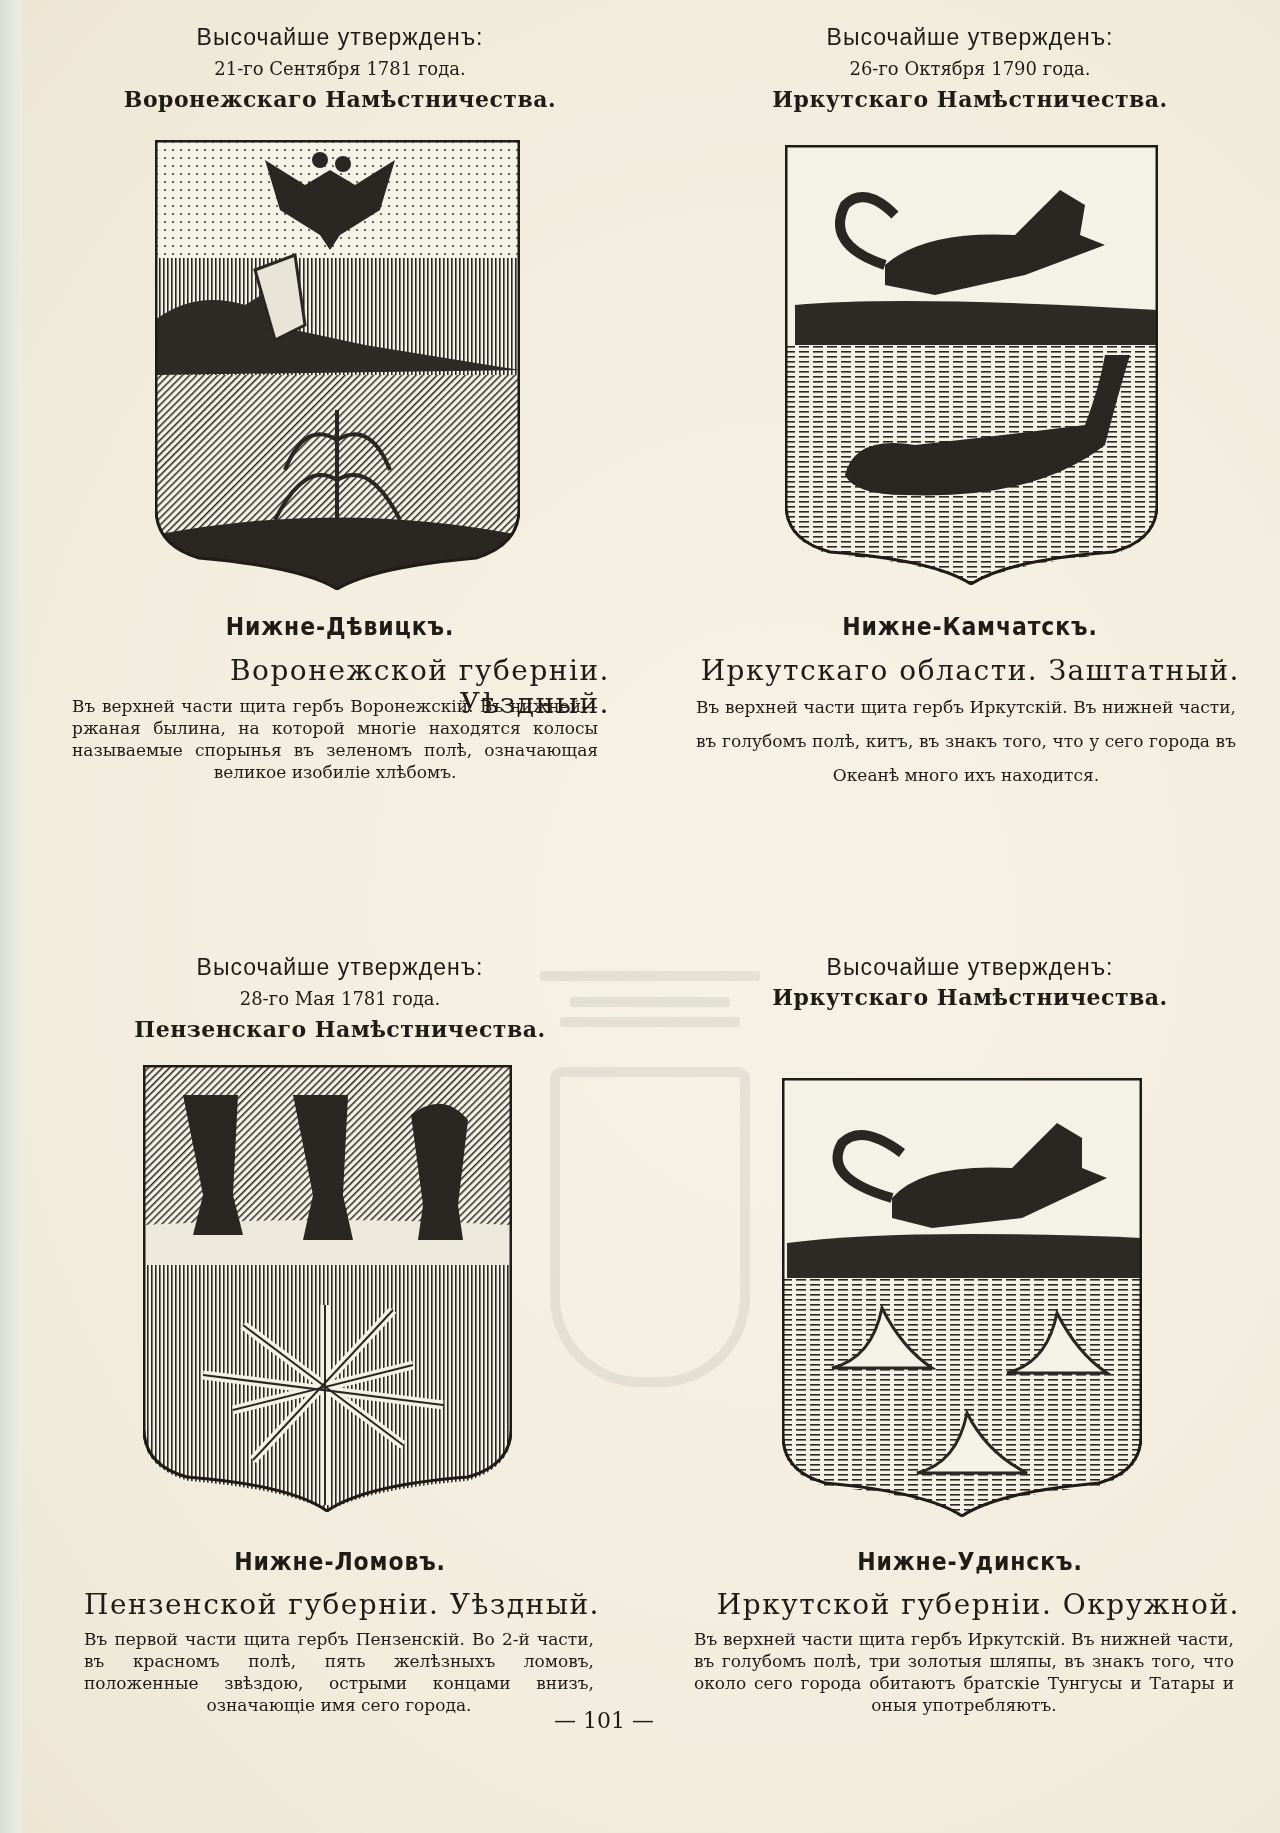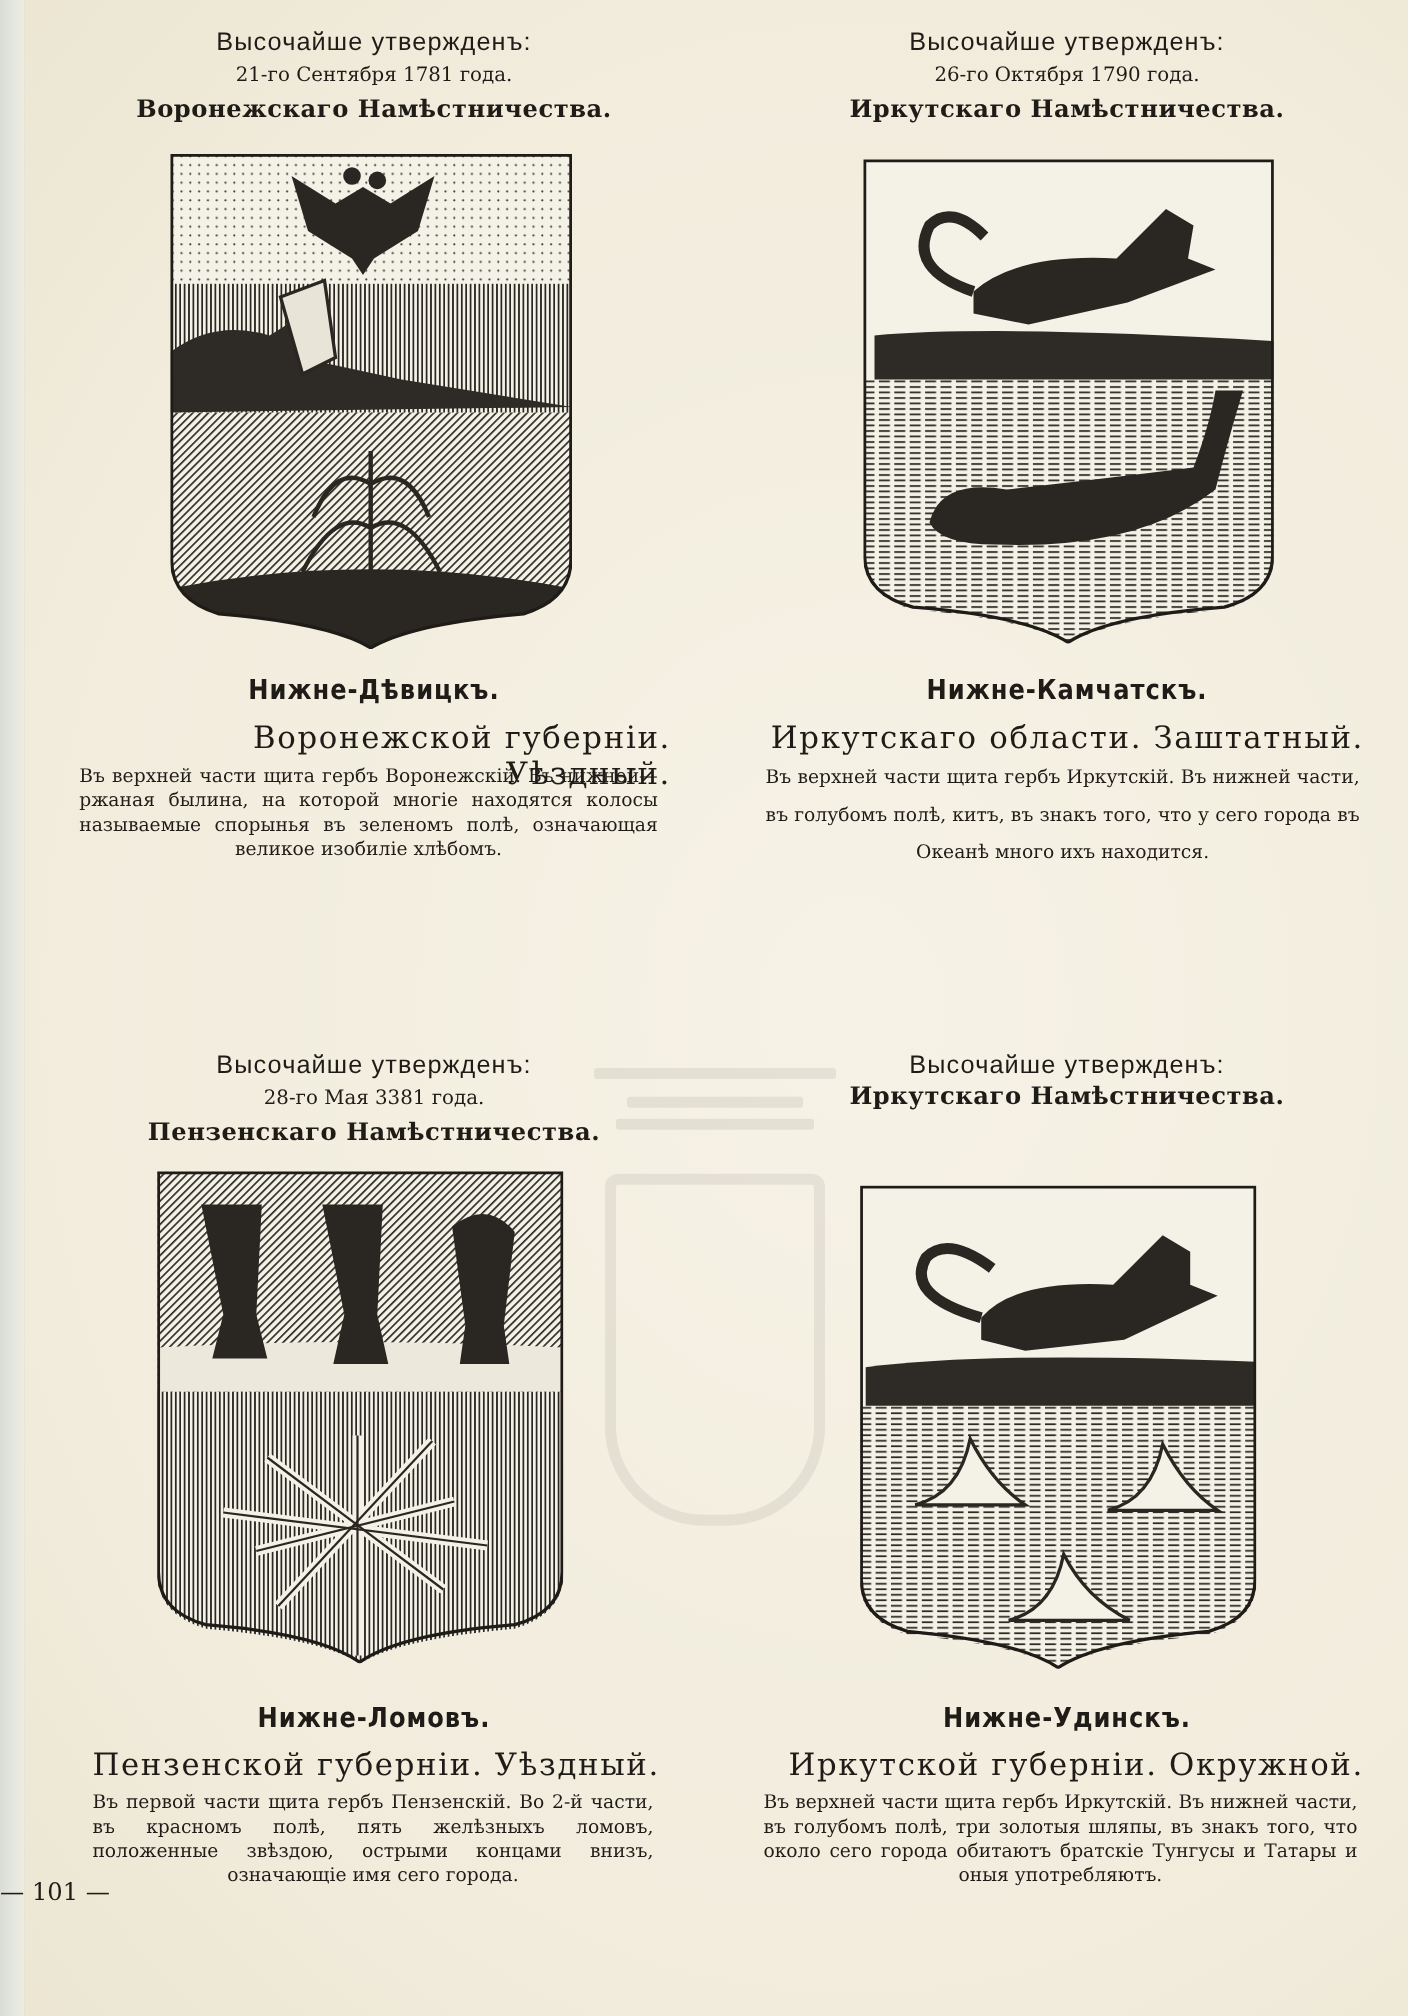--- a/index.html
+++ b/index.html
@@ -48,21 +48,21 @@
   .province {
     position: absolute; text-align: right;
     font-size: 28px; letter-spacing: 1.5px;
   }
   .desc {
     position: absolute; font-size: 17px; line-height: 22px;
     text-align: justify; text-align-last: center;
   }
   .desc.wide { line-height: 34px; }
   .page-num {
-    position: absolute; left: 0; width: 1208px; top: 1708px; text-align: left;
+    position: absolute; left: 0; width: 1208px; top: 1708px; text-align: center;
     font-size: 22px;
   }
 </style>
 </head>
 <body>
 
 <div class="binding"></div>
 <div class="paper-tone"></div>
 
 <div class="ghost">
@@ -136,21 +136,21 @@
     </g>
     <path d="M1,1 H372 V360 Q372,395 328,407 Q223,415 186,439 Q149,415 45,407 Q1,395 1,360 Z" fill="none" stroke="#1f1c18" stroke-width="3"></path>
   </svg>
 </div>
 <div class="city" style="left:750px; top:612px; width:440px;">Нижне-Камчатскъ.</div>
 <div class="province" style="left:700px; top:654px; width:540px;">Иркутскаго области. Заштатный.</div>
 <div class="desc wide" style="left:696px; top:690px; width:540px;">Въ верхней части щита гербъ Иркутскій. Въ нижней части, въ голубомъ полѣ, китъ, въ знакъ того, что у сего города въ Океанѣ много ихъ находится.</div>
 
 <div class="entry" style="left:120px; top:952px; width:440px;">
   <div class="approved">Высочайше утвержденъ:</div>
-  <div class="date">28-го Мая 3381 года.</div>
+  <div class="date">28-го Мая 1781 года.</div>
   <div class="vicegerency">Пензенскаго Намѣстничества.</div>
 </div>
 <div class="shield" style="left:143px; top:1065px; width:369px; height:447px;">
   <svg viewBox="0 0 369 447" preserveAspectRatio="none">
     <g clip-path="url(#shieldclip)">
       <rect x="0" y="0" width="369" height="447" fill="#f4f1e6"></rect>
       <rect x="0" y="0" width="369" height="200" fill="url(#dlines)"></rect>
       <rect x="0" y="200" width="369" height="247" fill="url(#vlines)"></rect>
       <path d="M0,160 Q180,150 369,160 L369,200 L0,200 Z" fill="#ece8dc"></path>
       <path d="M40,30 L95,30 L90,130 L100,170 L50,170 L60,130 Z" fill="#2a2622"></path>

